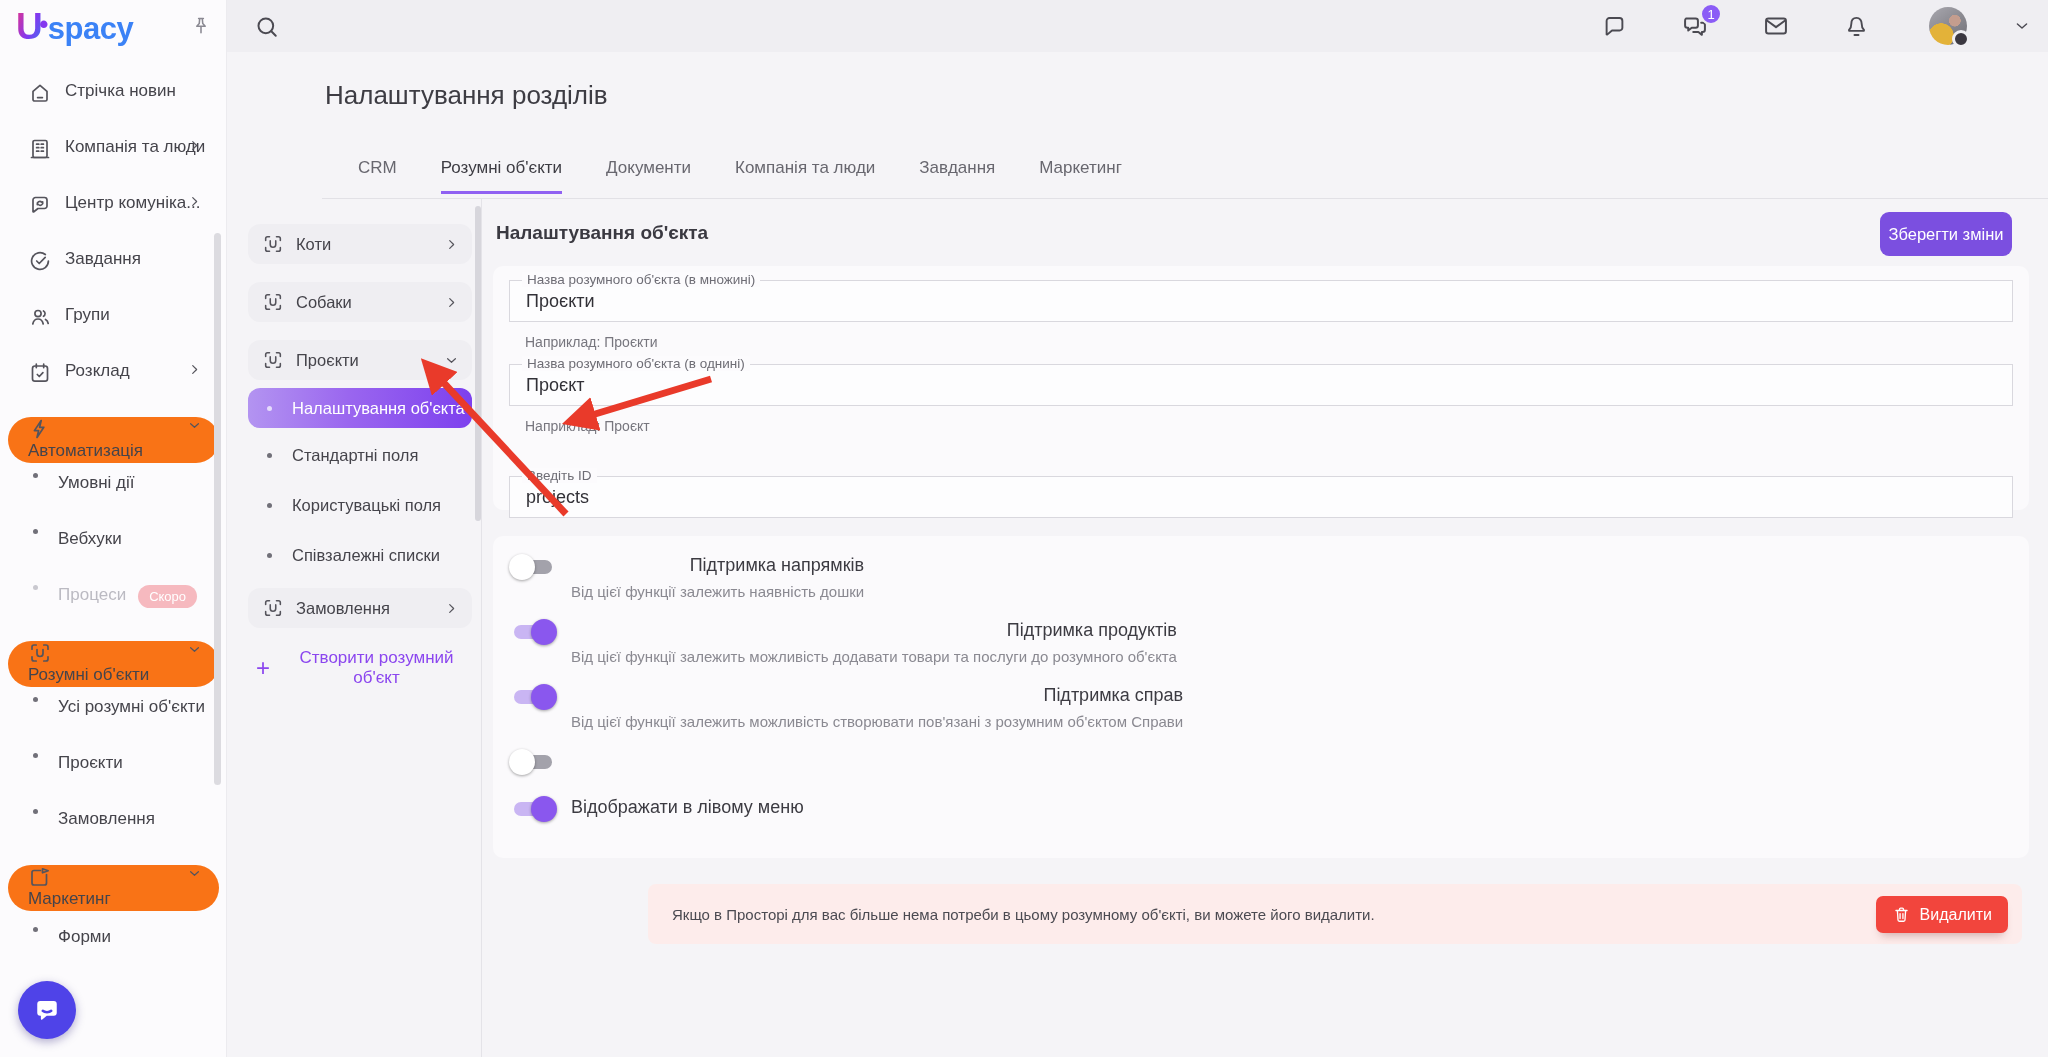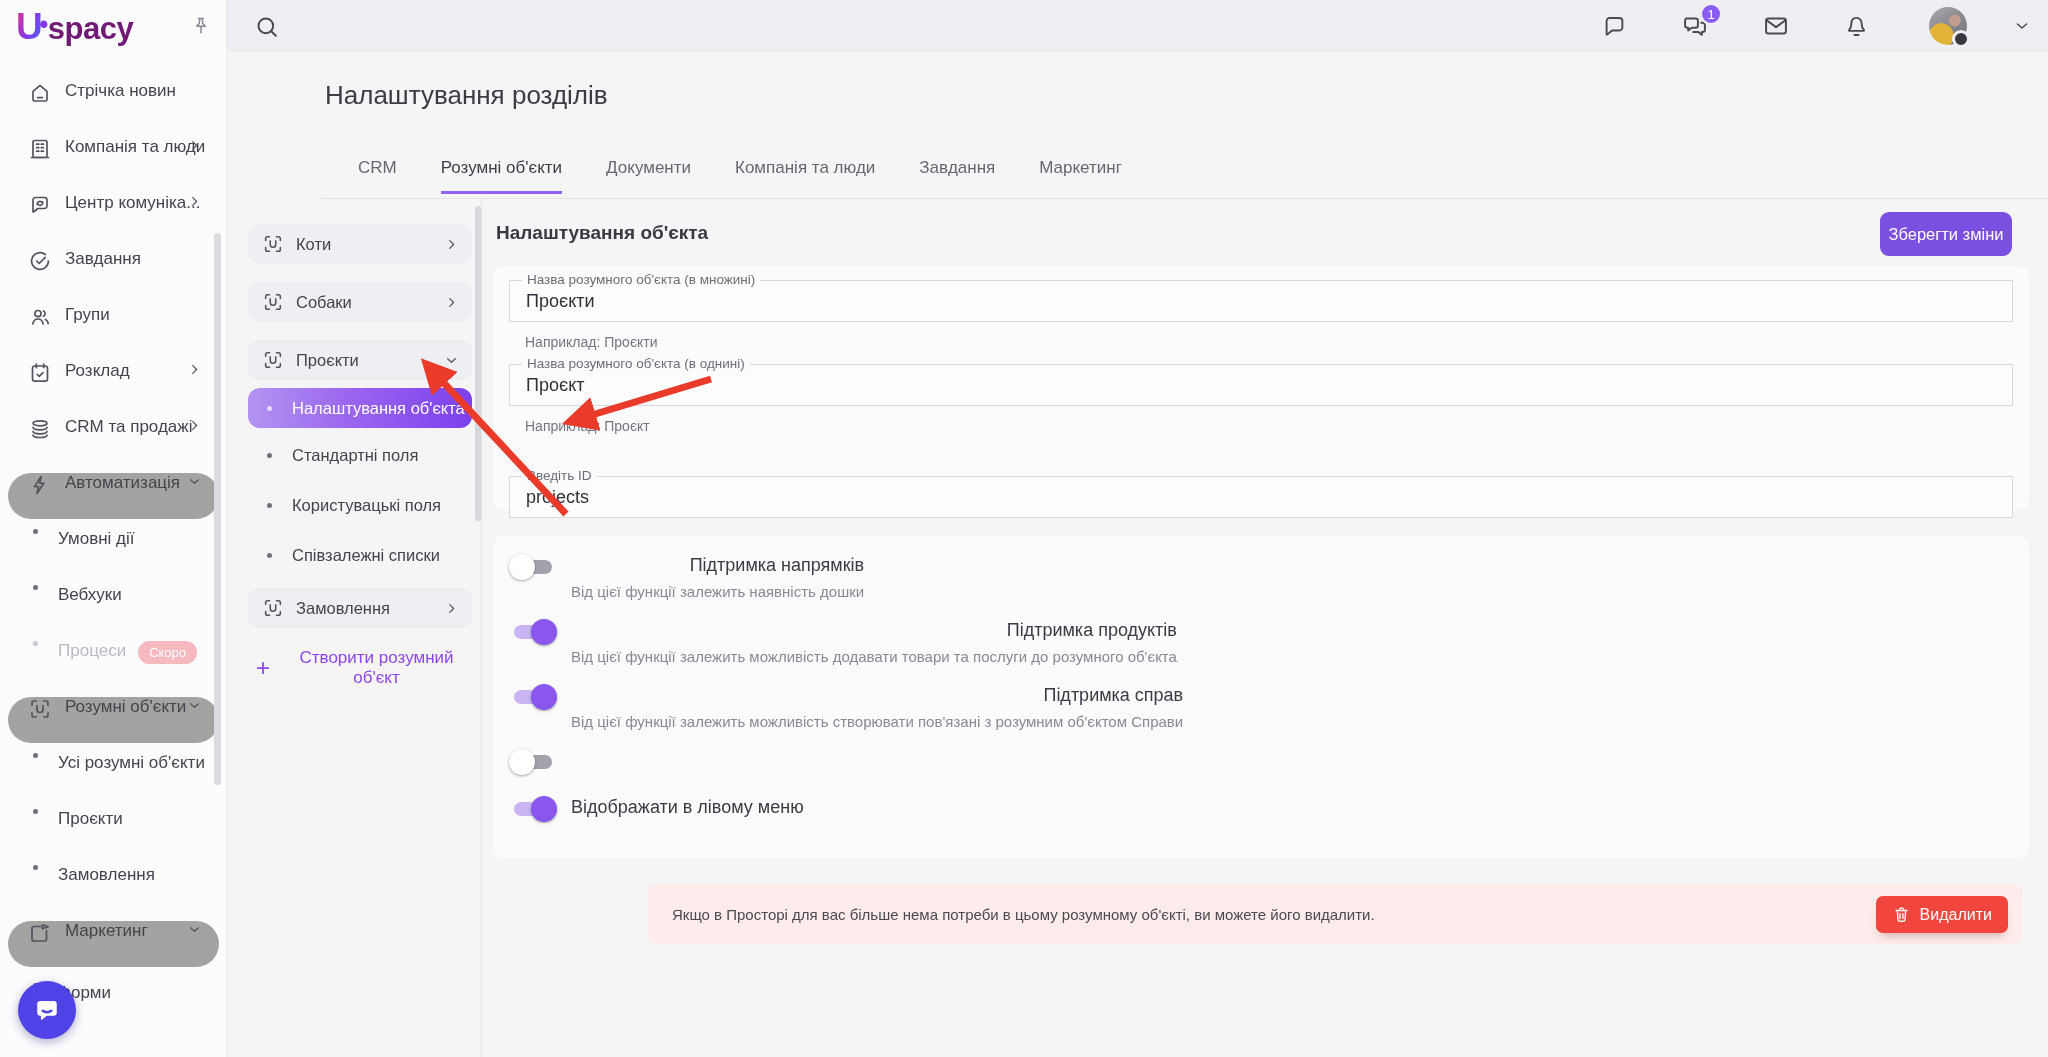--- a/index.html
+++ b/index.html
@@ -24,26 +24,26 @@
   .avatar::after { content:""; position:absolute; right:-3px; bottom:-3px; width:12px; height:12px;
                    background:#3a3740; border:3px solid #efeef2; border-radius:50%; }
   .tb-chev { margin-left:-8px; }
 
   
   .sidebar { position:absolute; left:0; top:0; width:227px; height:100%; background:#fcfbfd; border-right:1px solid #ecebef; z-index:5; }
   .logo { position:absolute; left:16px; top:6px; font-weight:800; letter-spacing:-0.5px; cursor:pointer; white-space:nowrap; }
   .logo-u { font-size:37px; background:linear-gradient(115deg,#e0338f 5%,#8438ef 55%,#3f6ff0 95%);
             -webkit-background-clip:text; background-clip:text; color:transparent; }
   .logo-dot { color:#8438ef; font-size:26px; margin-left:-3px; vertical-align:6px; }
-  .logo-rest { color:#701a75; font-size:31px; }
+  .logo-rest { color:#3b82f6; font-size:31px; }
   .pin-btn { position:absolute; left:188px; top:13px; width:26px; height:26px; color:#8a8992; }
   .nav { position:absolute; left:0; top:81px; width:227px; }
   .nav-row { position:relative; height:46px; margin:0 8px 10px 8px; display:flex; align-items:flex-start;
              padding-left:20px; border-radius:23px; cursor:pointer; }
-  .nav-row.active { background:#a3a3a3; }
+  .nav-row.active { background:#f97316;flex-direction:column; }
   .nav-icon { width:24px; height:24px; margin-right:13px; flex:none; color:#55545c; }
   .nav-label { font-size:17px; color:#45444b; white-space:nowrap; }
   .nav-chev { position:absolute; right:16px; width:17px; height:17px; color:#55545c; }
   .bullet { width:5px; height:5px; border-radius:50%; background:#717079; margin:0 20px 0 5px; flex:none; }
   .nav-row.disabled .nav-label { color:#bbbac2; }
   .nav-row.disabled .bullet { background:#c9c8cf; }
   .soon-badge { margin-left:12px; background:#f6b9bf; color:#fff; font-size:13px; padding:4px 11px; border-radius:12px; }
   .sb-scroll { position:absolute; left:214px; top:233px; width:7px; height:552px; background:#dcdbe0; border-radius:4px; }
 
   
@@ -209,30 +209,20 @@
       <div class="nav-row">
         <svg class="ic nav-icon" viewBox="0 0 24 24">
             <rect x="4.5" y="5" width="15" height="15.2" rx="2.4"></rect>
             <path d="M8.3 3.2v3.4M15.7 3.2v3.4M9.3 13.5l2 2 3.6-3.8"></path>
           </svg>
         <span class="nav-label">Розклад</span>
         <svg class="ic nav-chev" viewBox="0 0 24 24">
             <path d="M9.5 6.5l5.5 5.5-5.5 5.5"></path>
           </svg>
       </div>
-      <div class="nav-row">
-        <svg class="ic nav-icon" viewBox="0 0 24 24">
-            <ellipse cx="12" cy="6.3" rx="7" ry="2.5"></ellipse>
-            <path d="M5 10.3c0 1.4 3.1 2.5 7 2.5s7-1.1 7-2.5M5 14.3c0 1.4 3.1 2.5 7 2.5s7-1.1 7-2.5M5 18c0 1.4 3.1 2.5 7 2.5s7-1.1 7-2.5"></path>
-          </svg>
-        <span class="nav-label">CRM та продажі</span>
-        <svg class="ic nav-chev" viewBox="0 0 24 24">
-            <path d="M9.5 6.5l5.5 5.5-5.5 5.5"></path>
-          </svg>
-      </div>
       <div class="nav-row active">
         <svg class="ic nav-icon" viewBox="0 0 24 24">
             <path d="M13.2 3.5 6.4 13.6h4.2l-1.6 6.9 6.8-10.2h-4.2z"></path>
           </svg>
         <span class="nav-label">Автоматизація</span>
         <svg class="ic nav-chev" viewBox="0 0 24 24">
             <path d="M6.5 9.5l5.5 5 5.5-5"></path>
           </svg>
       </div>
       <div class="nav-row">

